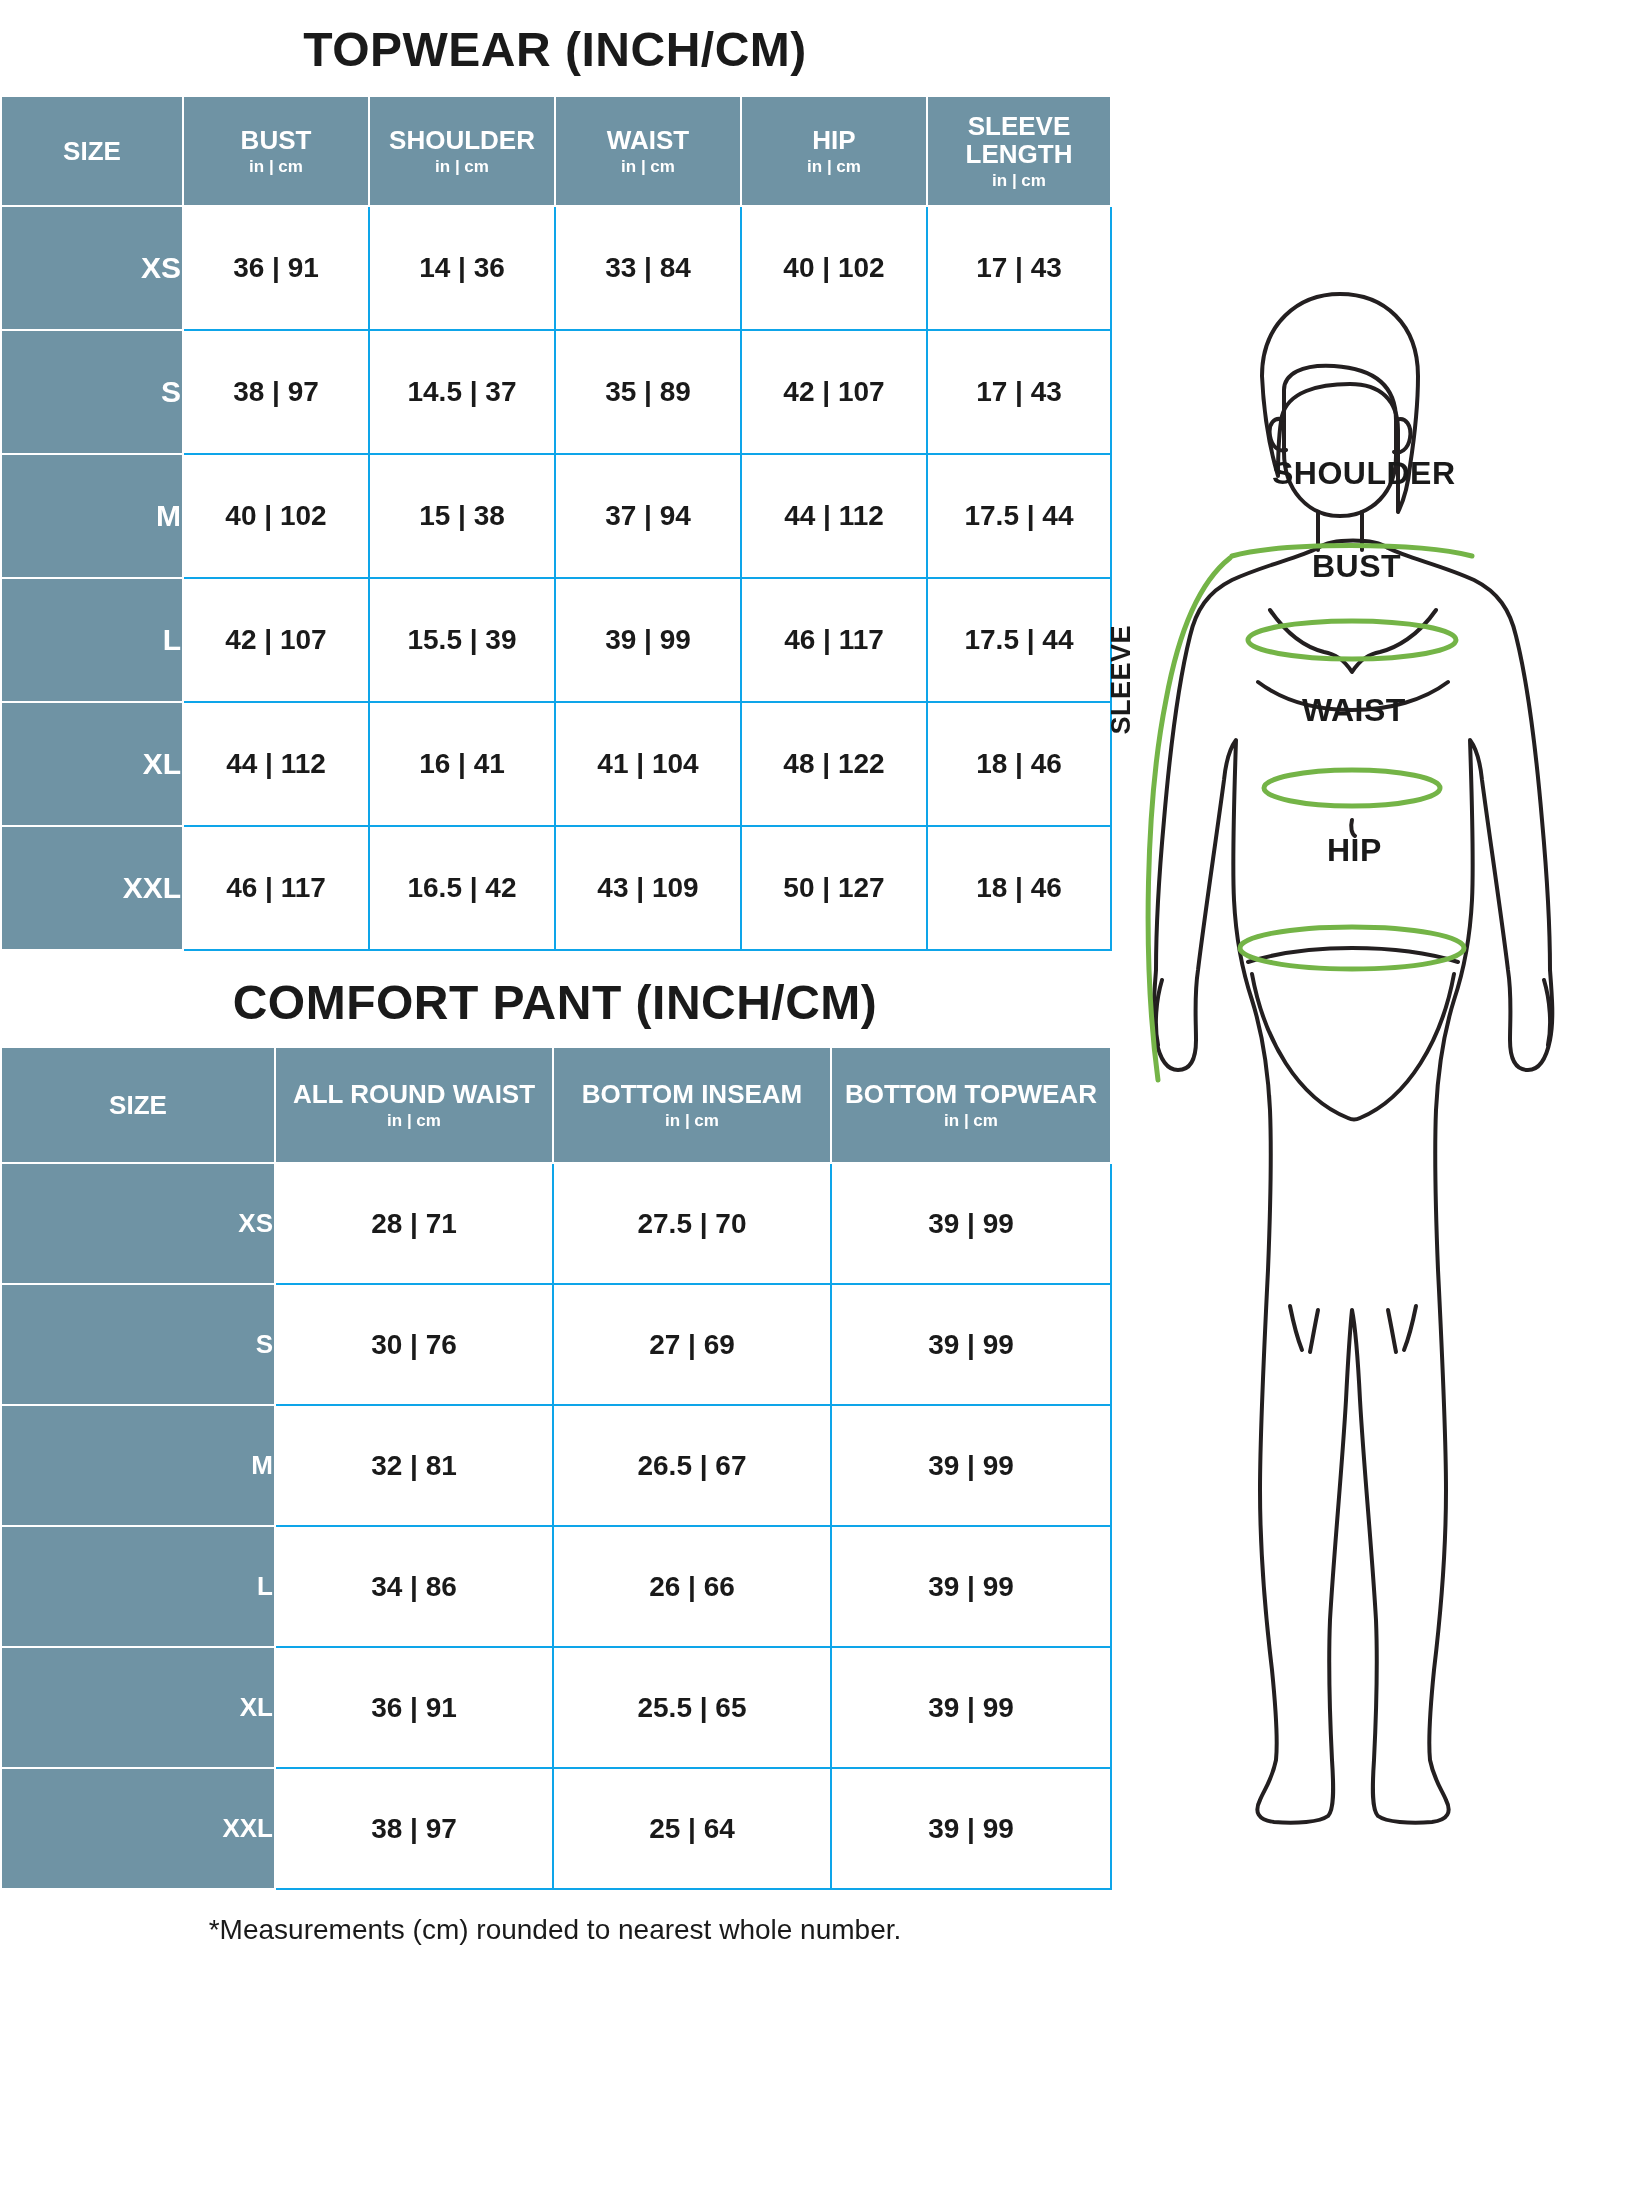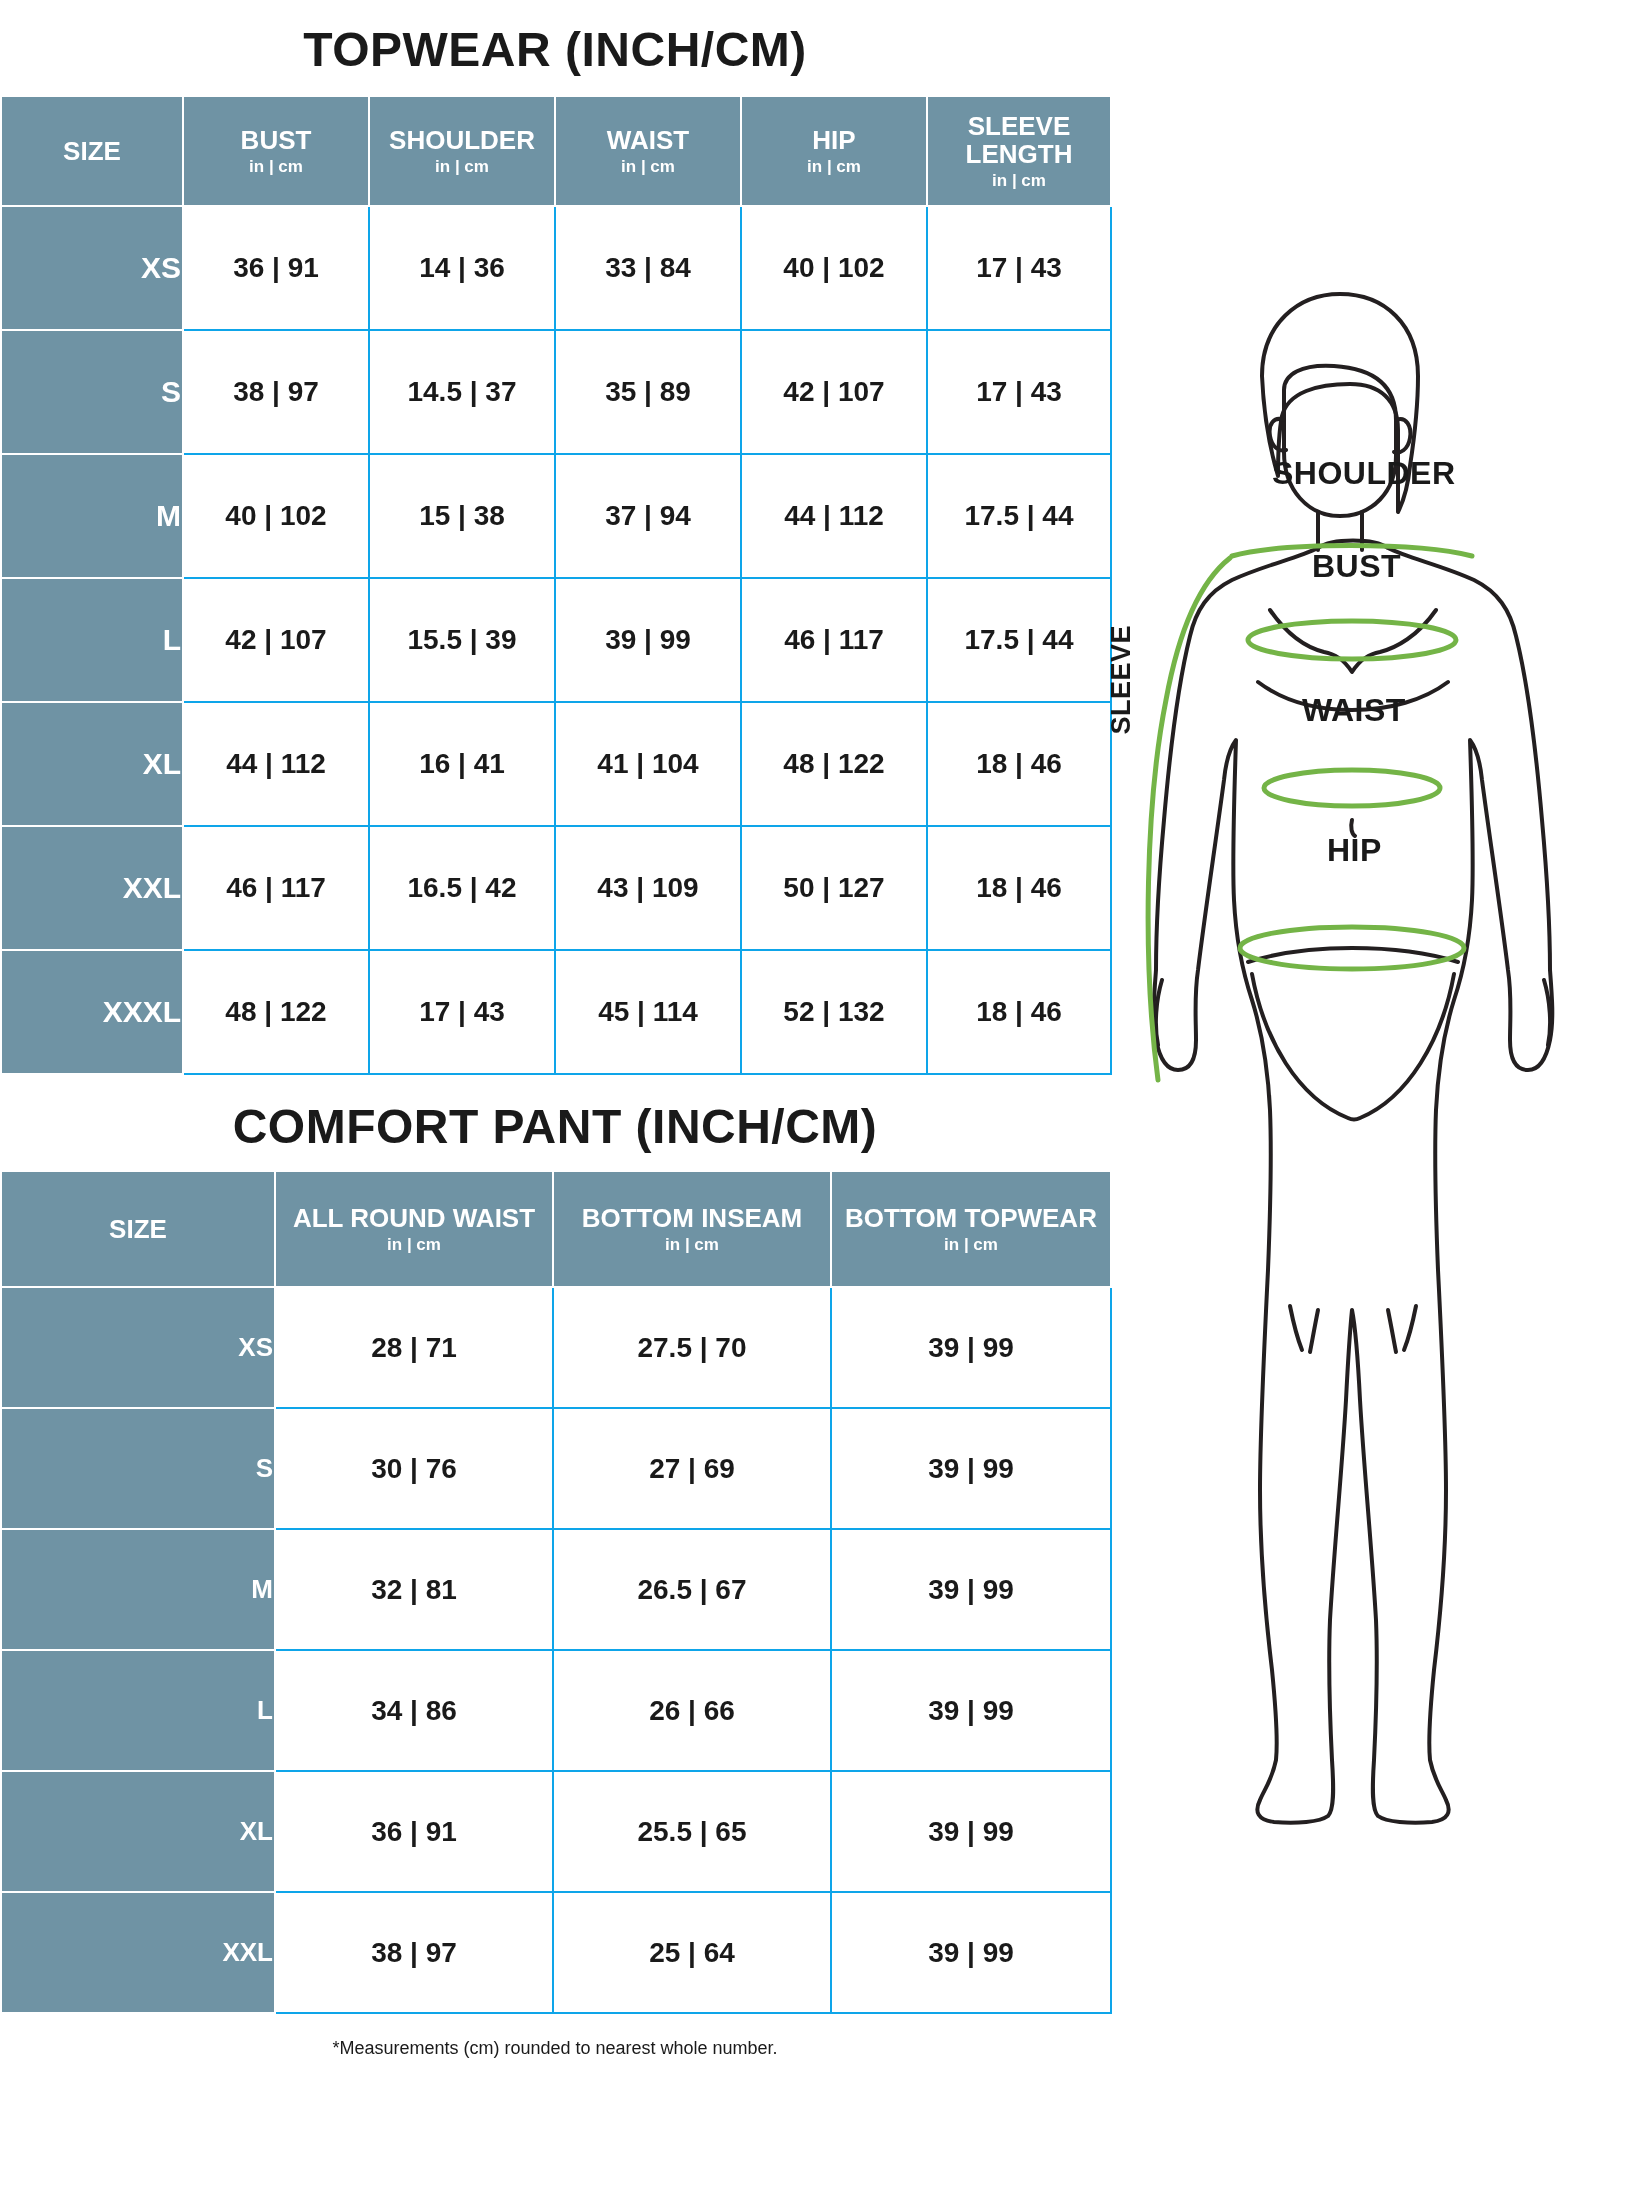--- a/index.html
+++ b/index.html
@@ -95,21 +95,21 @@
   .cp-c3 { width: 280px; }
 
   table.size-table.pants tbody th { font-size: 26px; }
   table.size-table.pants tbody td { font-size: 28px; }
   table.size-table.pants thead th { height: 116px; }
   table.size-table.pants tbody th,
   table.size-table.pants tbody td { height: 121px; }
 
   .footnote {
     text-align: center;
-    font-size: 18px;
+    font-size: 28px;
     color: #1a1a1a;
     padding-top: 24px;
   }
 
   
   .figure-wrap {
     position: absolute;
     left: 1112px;
     top: 280px;
     width: 540px;
@@ -221,28 +221,20 @@
           <td>41 | 104</td>
           <td>48 | 122</td>
           <td>18 | 46</td>
         </tr>
         <tr>
           <th>XXL</th>
           <td>46 | 117</td>
           <td>16.5 | 42</td>
           <td>43 | 109</td>
           <td>50 | 127</td>
-          <td>18 | 46</td>
-        </tr>
-        <tr>
-          <th>XXXL</th>
-          <td>48 | 122</td>
-          <td>17 | 43</td>
-          <td>45 | 114</td>
-          <td>52 | 132</td>
           <td>18 | 46</td>
         </tr>
       </tbody>
     </table>
 
     <div class="section-title second">COMFORT PANT (INCH/CM)</div>
 
     <table class="size-table pants">
       <colgroup>
         <col class="cp-c0">

